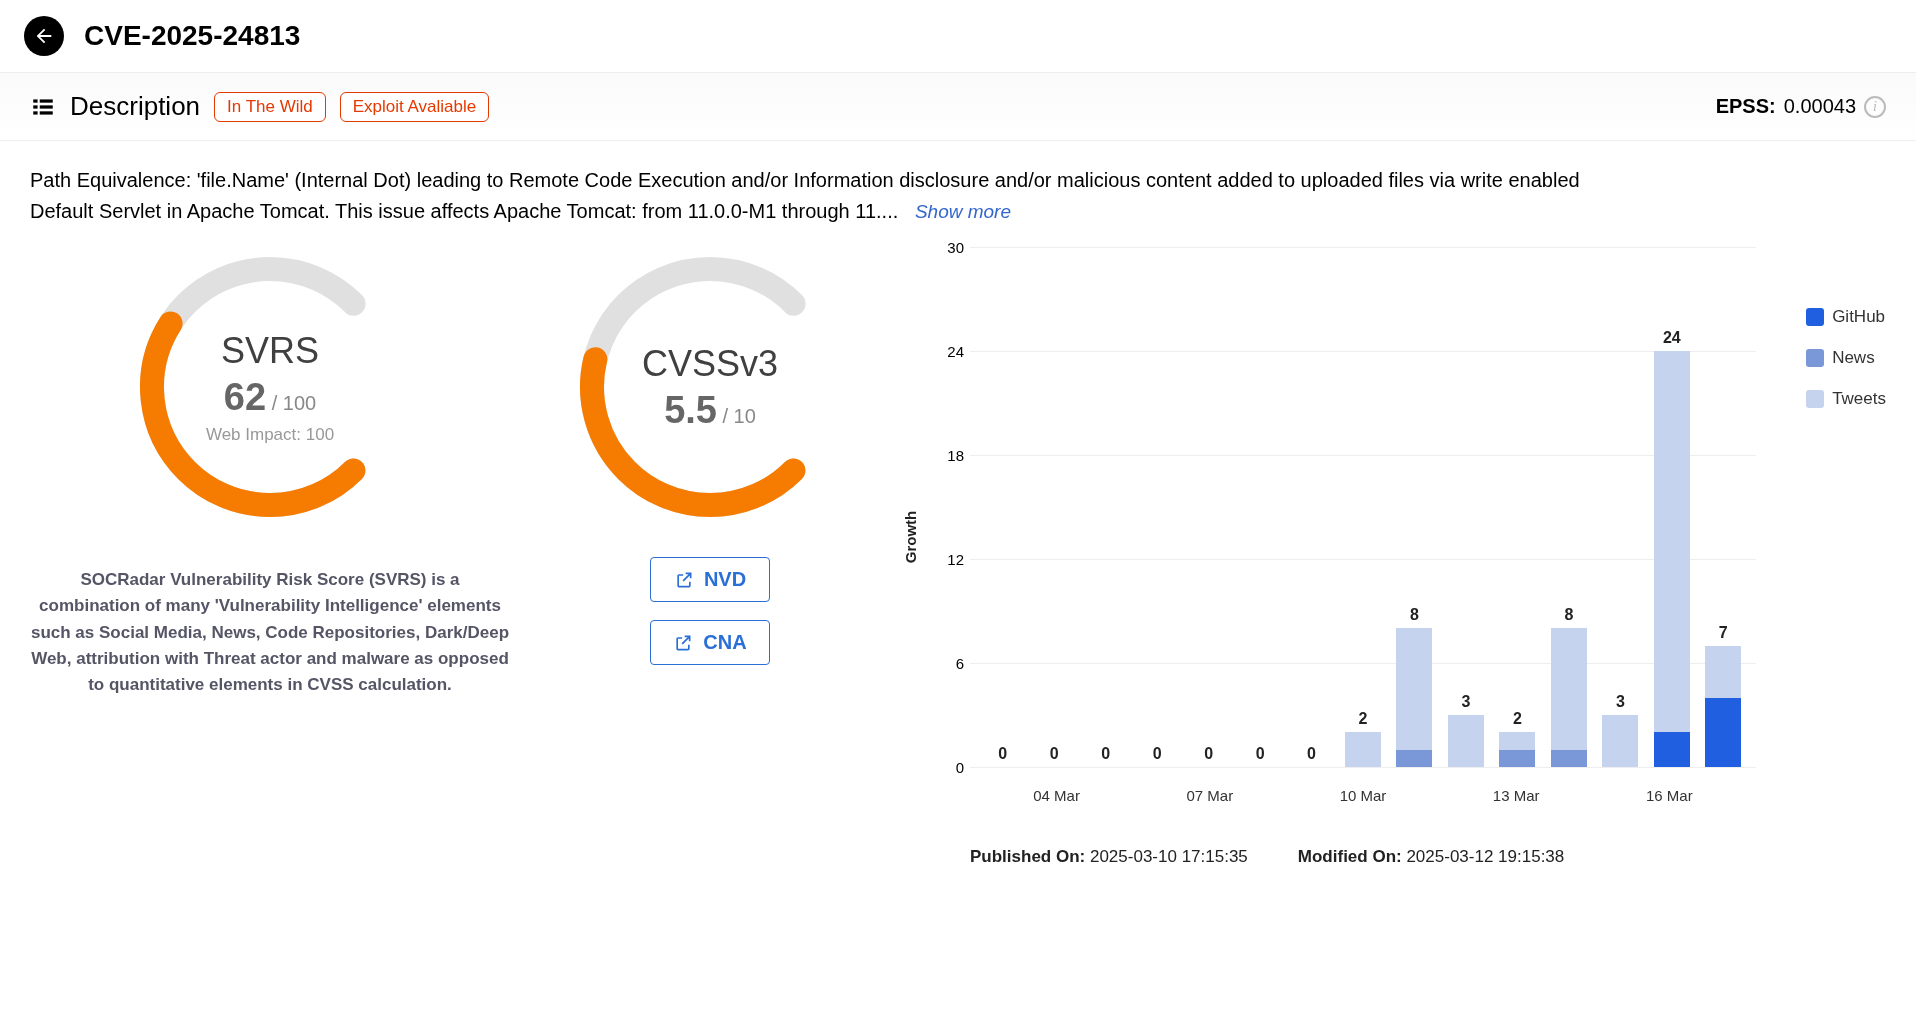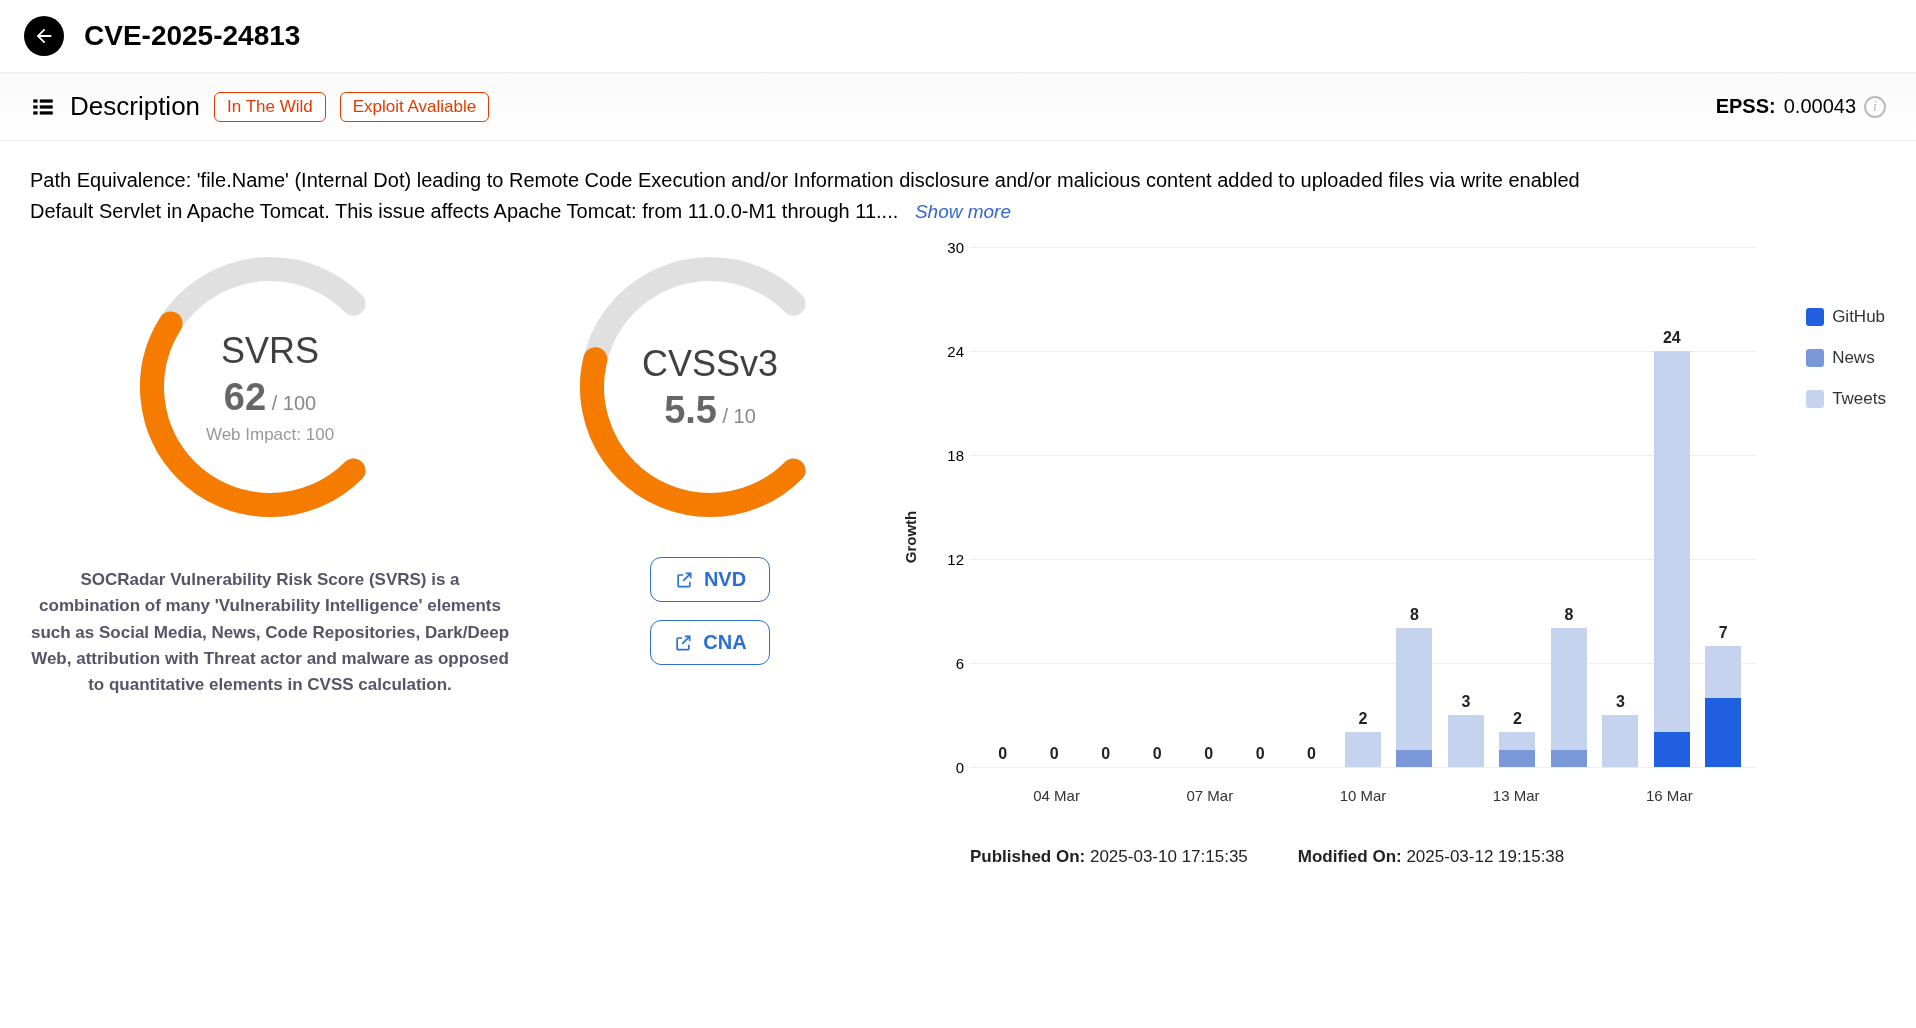--- a/index.html
+++ b/index.html
@@ -25,21 +25,21 @@
 .gauge svg{transform:rotate(-90deg)}
 .gauge-bg{fill:none;stroke:#e0e0e0;stroke-width:24;stroke-linecap:round}
 .gauge-fg{fill:none;stroke:#f57c00;stroke-width:24;stroke-linecap:round}
 .gauge-text{position:absolute;inset:0;display:flex;flex-direction:column;align-items:center;justify-content:center}
 .gauge-name{font-size:36px;font-weight:400;color:#404040}
 .gauge-value{font-size:38px;font-weight:600;color:#666;margin-top:4px}
 .gauge-denom{font-size:20px;font-weight:400;color:#888}
 .gauge-sub{font-size:17px;color:#999;margin-top:6px}
 .gauge-desc{max-width:480px;font-size:17px;color:#556;font-weight:600;line-height:1.55;margin-top:40px}
 .link-btns{display:flex;flex-direction:column;gap:18px;margin-top:30px}
-.link-btn{display:flex;align-items:center;gap:10px;border:1.5px solid #2a6fd6;color:#2a6fd6;padding:10px 22px;border-radius:11px;font-size:20px;font-weight:600;cursor:pointer;background:#fff;justify-content:center}
+.link-btn{display:flex;align-items:center;gap:10px;border:1.5px solid #2a6fd6;color:#2a6fd6;padding:10px 22px;border-radius:4px;font-size:20px;font-weight:600;cursor:pointer;background:#fff;justify-content:center}
 .link-btn svg{width:20px;height:20px;stroke:#2a6fd6;fill:none;stroke-width:2}
 .chart-area{flex:1;min-width:720px}
 .chart-box{position:relative;height:580px;padding-left:60px;padding-right:130px}
 .y-axis-label{position:absolute;left:0;top:50%;transform:translate(-50%,-50%) rotate(-90deg);font-size:15px;font-weight:700;color:#222}
 .y-ticks{position:absolute;left:30px;top:0;bottom:60px;width:30px}
 .y-tick{position:absolute;right:6px;font-size:15px;color:#000000;transform:translateY(-50%)}
 .grid{position:absolute;left:60px;right:130px;top:0;bottom:60px}
 .grid-line{position:absolute;left:0;right:0;border-top:1px solid #eee}
 .bars{position:absolute;left:60px;right:130px;bottom:60px;top:0;display:flex;align-items:flex-end;gap:6px;padding:0 10px}
 .bar-wrap{flex:1;display:flex;flex-direction:column;align-items:center;position:relative;height:100%}

